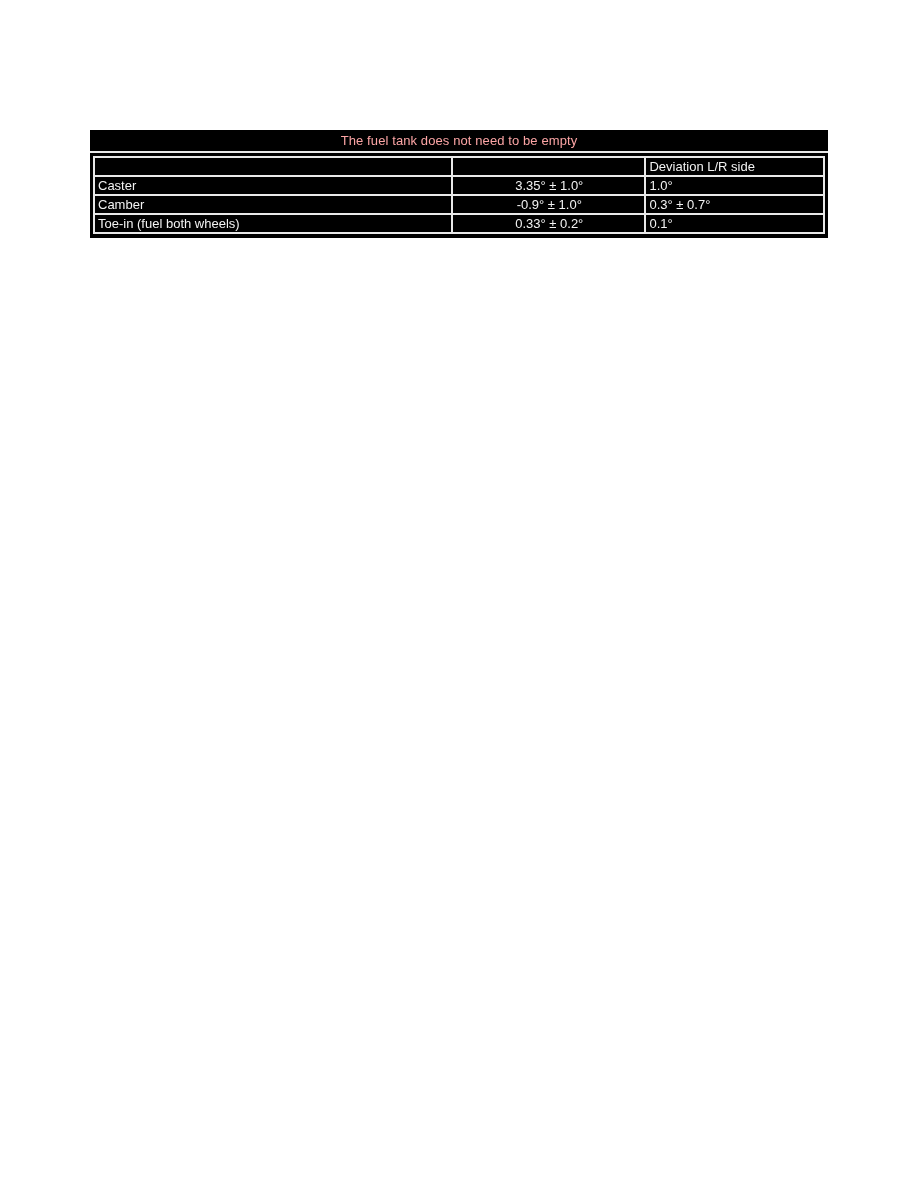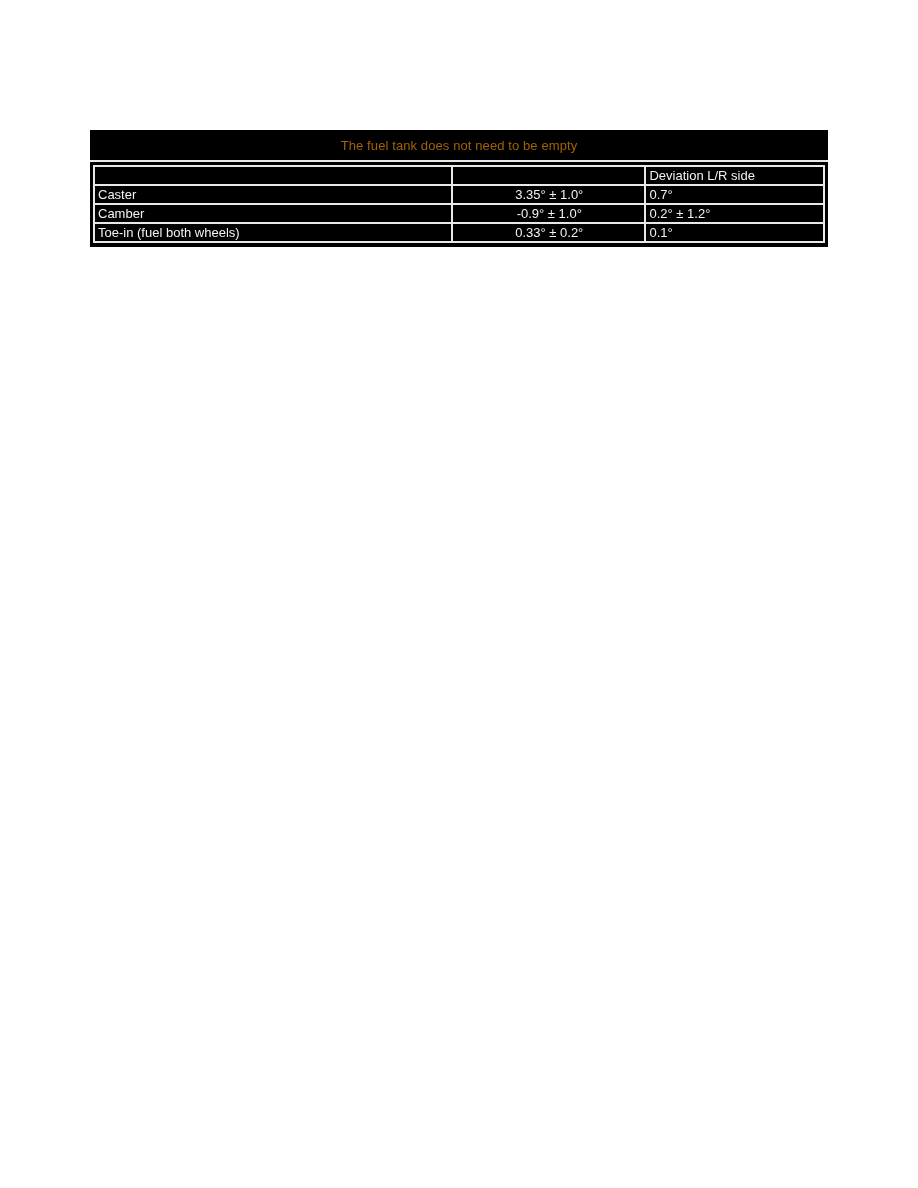--- a/index.html
+++ b/index.html
@@ -19,27 +19,27 @@
     position: absolute;
     left: 90px;
     top: 130px;
     width: 738px;
     background: #000000;
     color: #f2f2f2;
     box-sizing: border-box;
     padding-bottom: 4px;
   }
   .title-row {
-    height: 30px;
+    height: 21px;
     display: flex;
     align-items: center;
     justify-content: center;
     font-size: 13px;
     letter-spacing: 0.1px;
-    color: #a16207;
+    color: #fca5a5;
   }
   .title-separator {
     height: 2px;
     background: #e8e8e8;
     width: 100%;
   }
   .inner-table {
     border-collapse: collapse;
     table-layout: fixed;
     width: 732px;
@@ -76,27 +76,27 @@
       <tbody>
         <tr>
           <td class="col-label"></td>
           <td class="col-value"></td>
           <td class="col-deviation">Deviation L/R side</td>
         </tr>
 
         <tr>
           <td class="col-label">Caster</td>
           <td class="col-value">3.35° ± 1.0°</td>
-          <td class="col-deviation">0.7°</td>
+          <td class="col-deviation">1.0°</td>
         </tr>
 
         <tr>
           <td class="col-label">Camber</td>
           <td class="col-value">-0.9° ± 1.0°</td>
-          <td class="col-deviation">0.2° ± 1.2°</td>
+          <td class="col-deviation">0.3° ± 0.7°</td>
         </tr>
 
         <tr>
           <td class="col-label">Toe-in (fuel both wheels)</td>
           <td class="col-value">0.33° ± 0.2°</td>
           <td class="col-deviation">0.1°</td>
         </tr>
       </tbody>
     </table>
 

